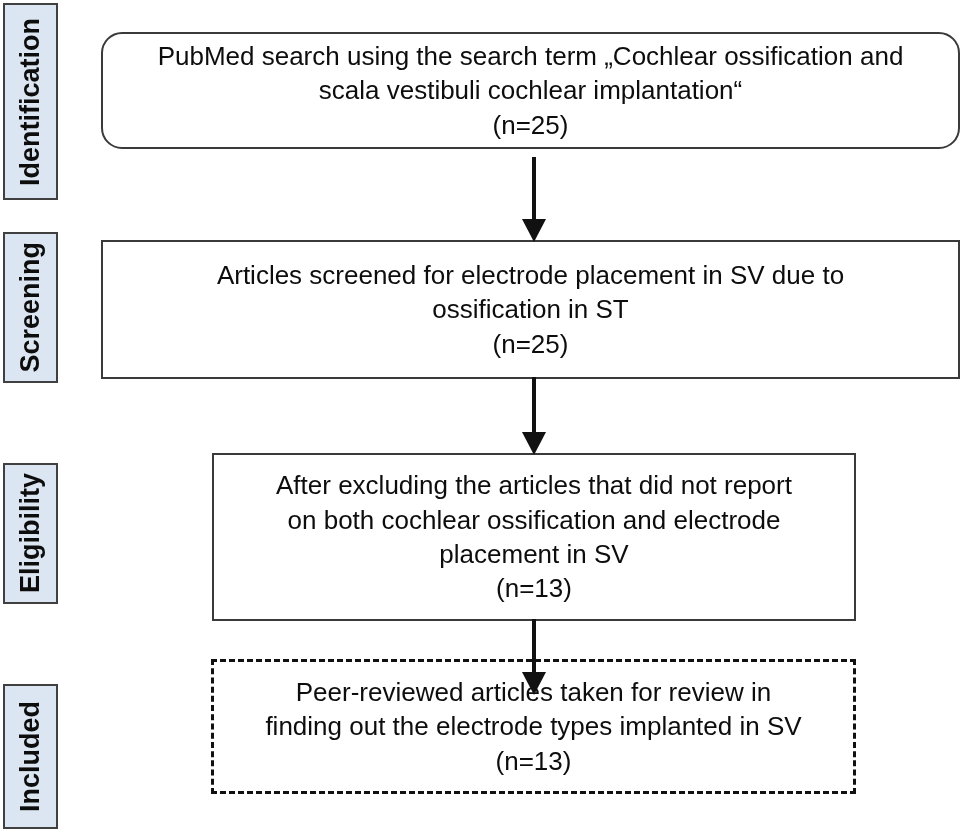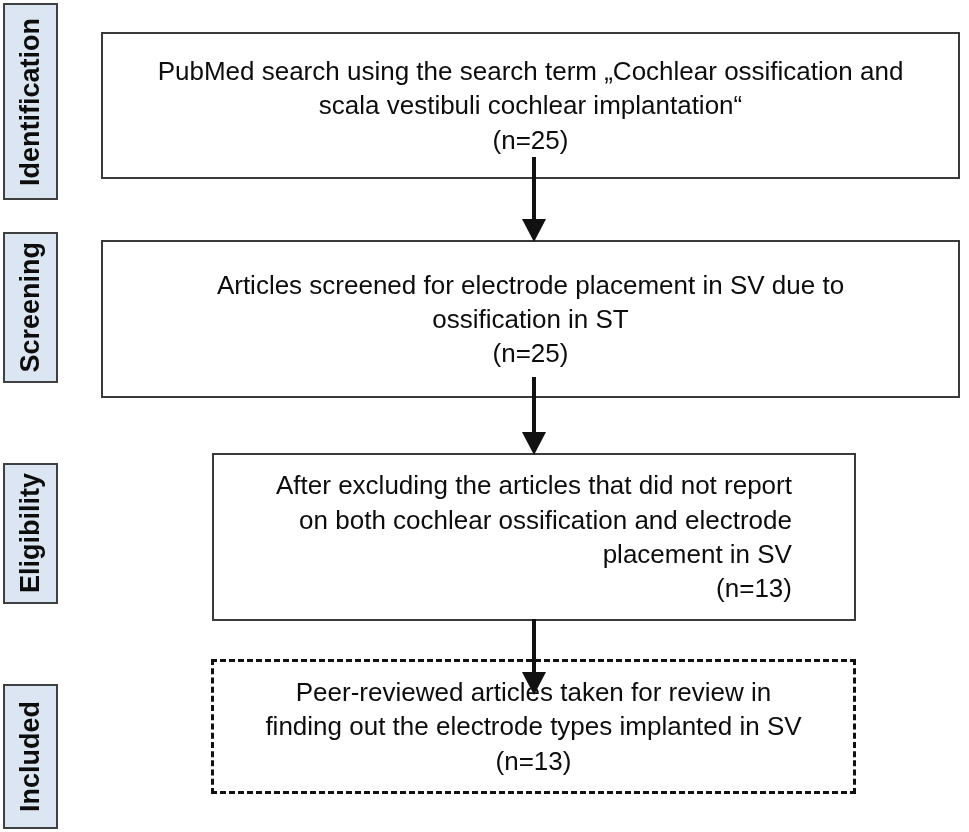--- a/index.html
+++ b/index.html
@@ -77,33 +77,33 @@
   </div>
 
   <div class="stage-label" style="left:3px; top:463px; width:55px; height:141px;">
     <span class="stage-text">Eligibility</span>
   </div>
 
   <div class="stage-label" style="left:3px; top:684px; width:55px; height:145px;">
     <span class="stage-text">Included</span>
   </div>
 
-  <div class="flow-box solid" style="left:101px; top:32px; width:859px; height:147px;">
+  <div class="flow-box solid" style="left:101px; top:32px; width:859px; height:117px;border-radius:21px;">
     <div class="box-text">PubMed search using the search term „Cochlear ossification and
 scala vestibuli cochlear implantation“
 (n=25)</div>
   </div>
 
-  <div class="flow-box solid" style="left:101px; top:240px; width:859px; height:158px;">
+  <div class="flow-box solid" style="left:101px; top:240px; width:859px; height:139px;">
     <div class="box-text">Articles screened for electrode placement in SV due to
 ossification in ST
 (n=25)</div>
   </div>
 
-  <div class="flow-box solid" style="left:212px; top:453px; width:644px; height:168px;text-align:right;">
+  <div class="flow-box solid" style="left:212px; top:453px; width:644px; height:168px;">
     <div class="box-text">After excluding the articles  that did not report
 on both cochlear ossification and electrode
 placement in SV
 (n=13)</div>
   </div>
 
   <div class="flow-box dashed" style="left:211px; top:659px; width:645px; height:135px;">
     <div class="box-text">Peer-reviewed articles taken for review in
 finding out the electrode types implanted in SV
 (n=13)</div>

